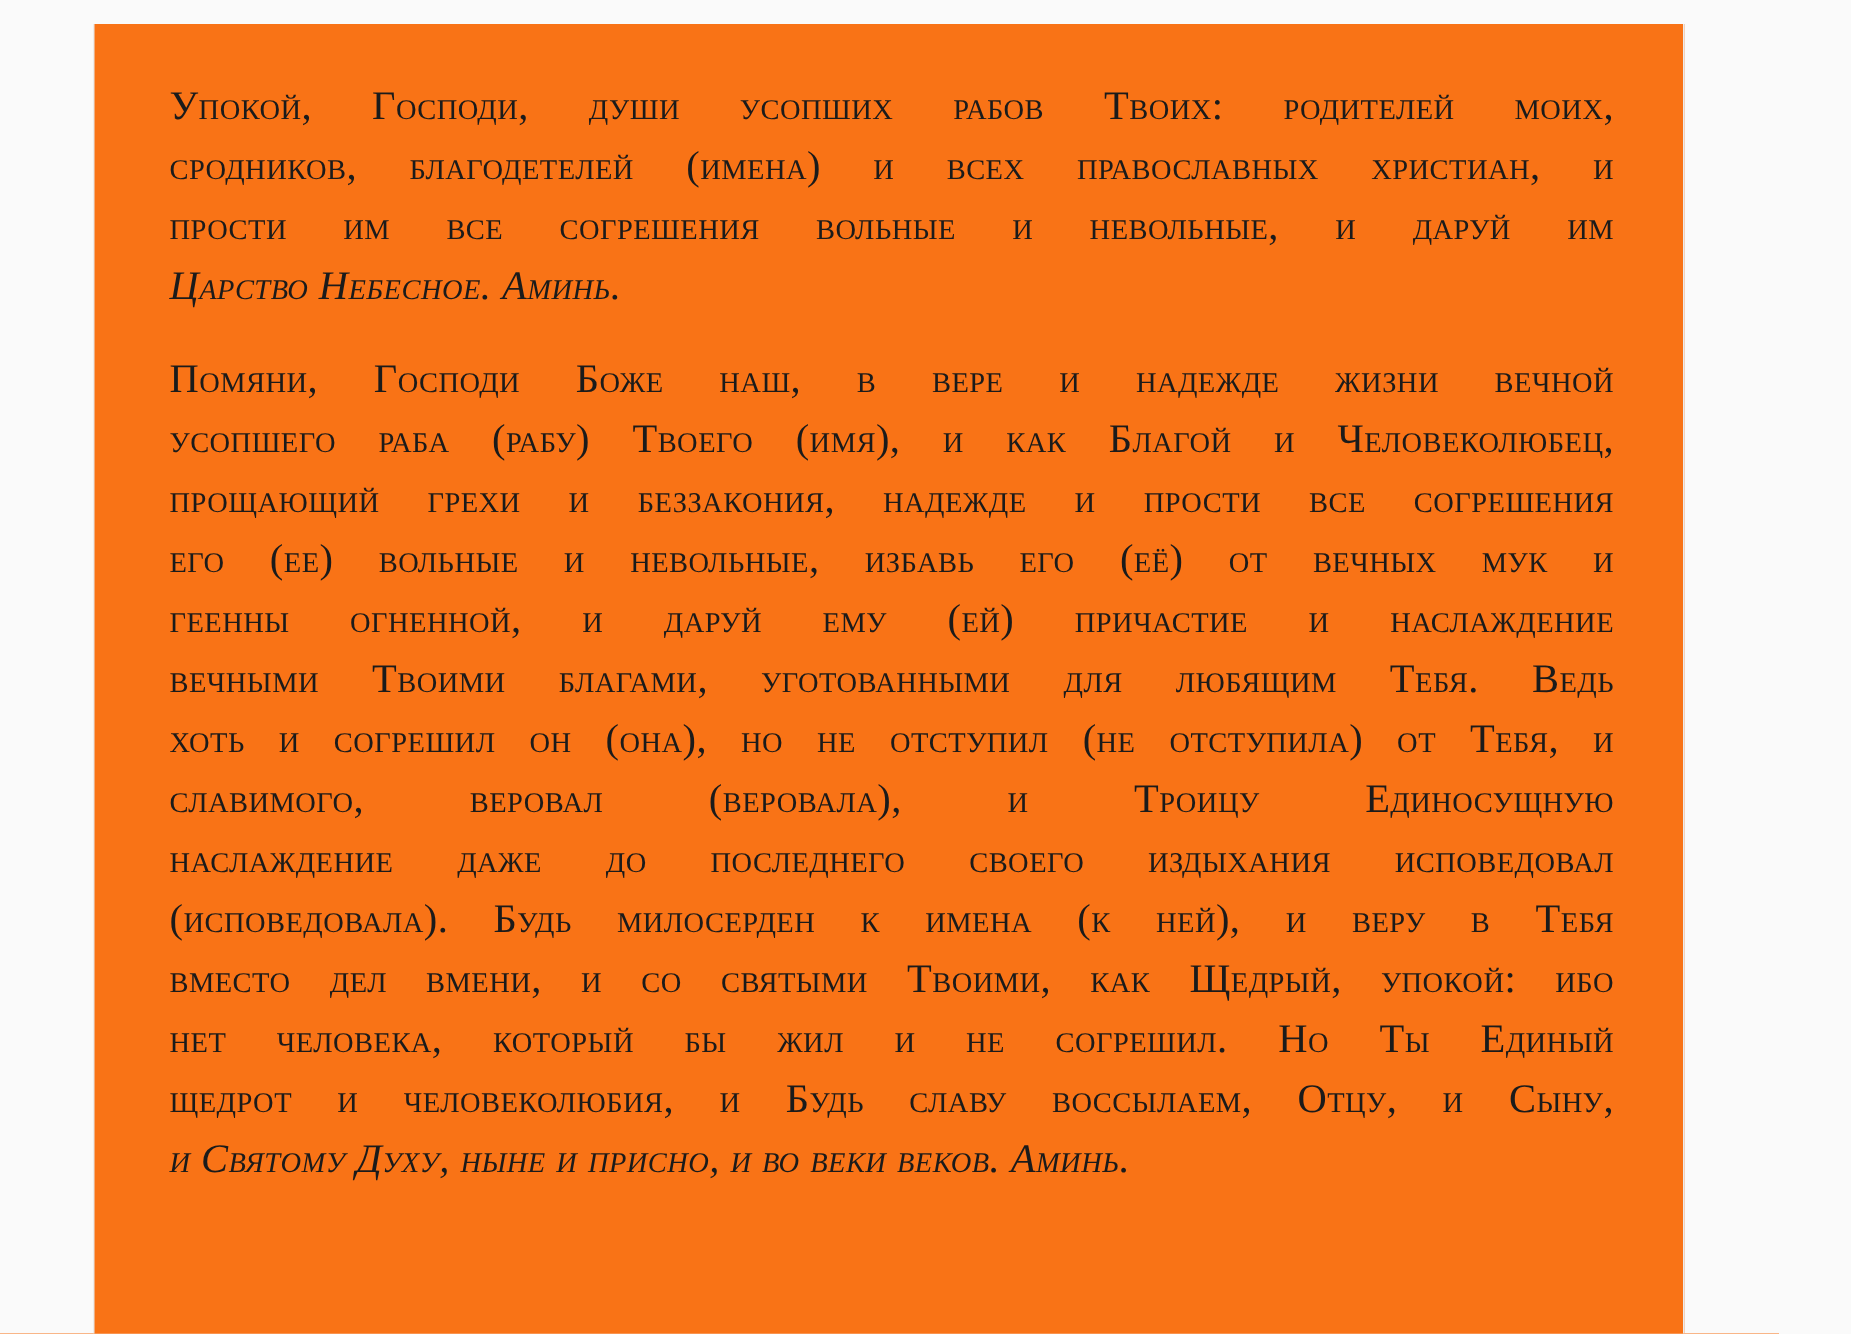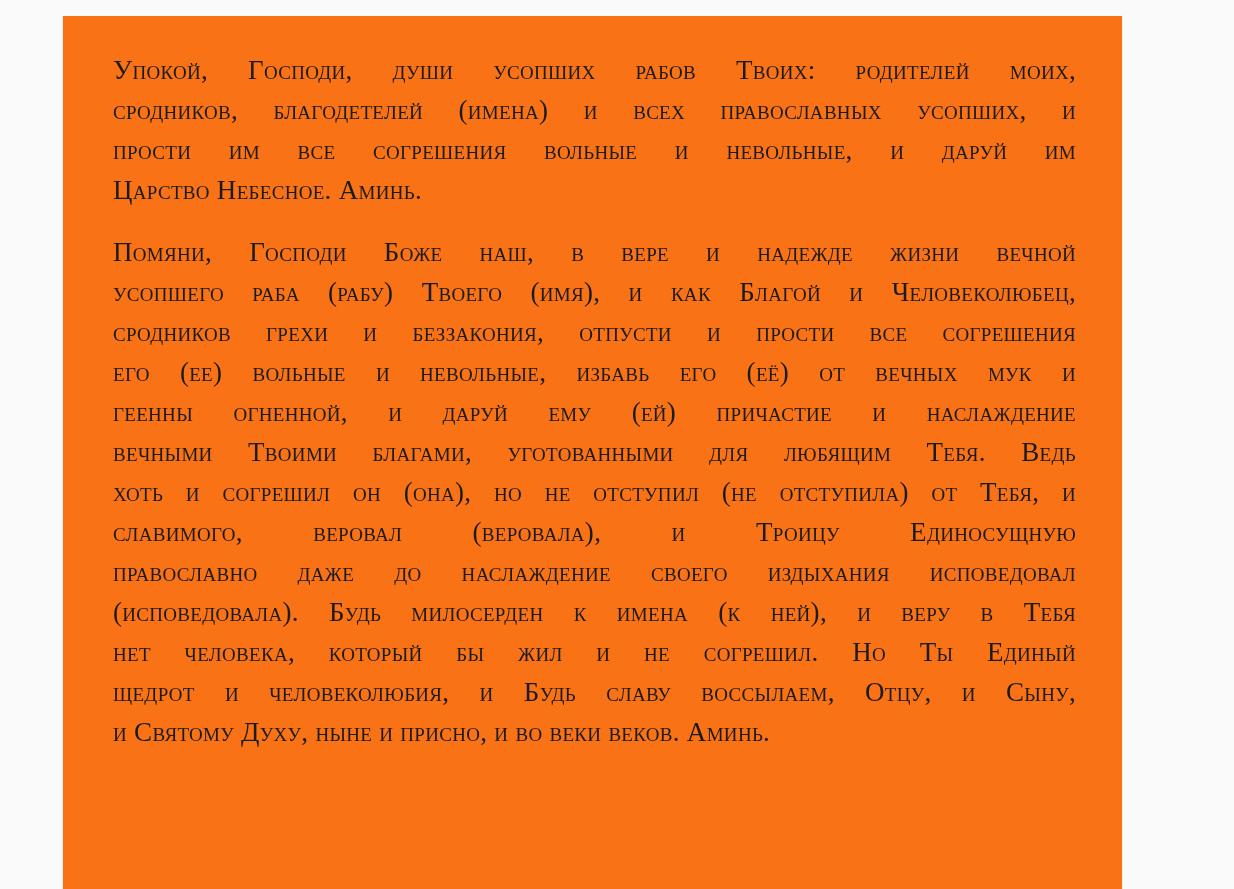--- a/index.html
+++ b/index.html
@@ -36,43 +36,45 @@
     text-align: justify;
     text-align-last: justify;
     font-variant-caps: small-caps;
     font-size: 27px;
     line-height: 40px;
     color: #1b1b1b;
     letter-spacing: 0.3px;
   }
   .line--end {
     text-align-last: left;
+    font-style: italic;
   }
 </style>
 </head>
 <body>
 
 <div class="sheet">
 
   <div class="prayer">
     <span class="line">Упокой, Господи, души усопших рабов Твоих: родителей моих,</span>
-    <span class="line">сродников, благодетелей (имена) и всех православных усопших, и</span>
+    <span class="line">сродников, благодетелей (имена) и всех православных христиан, и</span>
     <span class="line">прости им все согрешения вольные и невольные, и даруй им</span>
     <span class="line line--end">Царство Небесное. Аминь.</span>
   </div>
 
   <div class="prayer">
     <span class="line">Помяни, Господи Боже наш, в вере и надежде жизни вечной</span>
     <span class="line">усопшего раба (рабу) Твоего (имя), и как Благой и Человеколюбец,</span>
-    <span class="line">сродников грехи и беззакония, отпусти и прости все согрешения</span>
+    <span class="line">прощающий грехи и беззакония, надежде и прости все согрешения</span>
     <span class="line">его (ее) вольные и невольные, избавь его (её) от вечных мук и</span>
     <span class="line">геенны огненной, и даруй ему (ей) причастие и наслаждение</span>
     <span class="line">вечными Твоими благами, уготованными для любящим Тебя. Ведь</span>
     <span class="line">хоть и согрешил он (она), но не отступил (не отступила) от Тебя, и</span>
     <span class="line">славимого, веровал (веровала), и Троицу Единосущную</span>
-    <span class="line">православно даже до наслаждение своего издыхания исповедовал</span>
+    <span class="line">наслаждение даже до последнего своего издыхания исповедовал</span>
     <span class="line">(исповедовала). Будь милосерден к имена (к ней), и веру в Тебя</span>
+    <span class="line">вместо дел вмени, и со святыми Твоими, как Щедрый, упокой: ибо</span>
     <span class="line">нет человека, который бы жил и не согрешил. Но Ты Единый</span>
     <span class="line">щедрот и человеколюбия, и Будь славу воссылаем, Отцу, и Сыну,</span>
     <span class="line line--end">и Святому Духу, ныне и присно, и во веки веков. Аминь.</span>
   </div>
 
 </div>
 
 </body></html>

